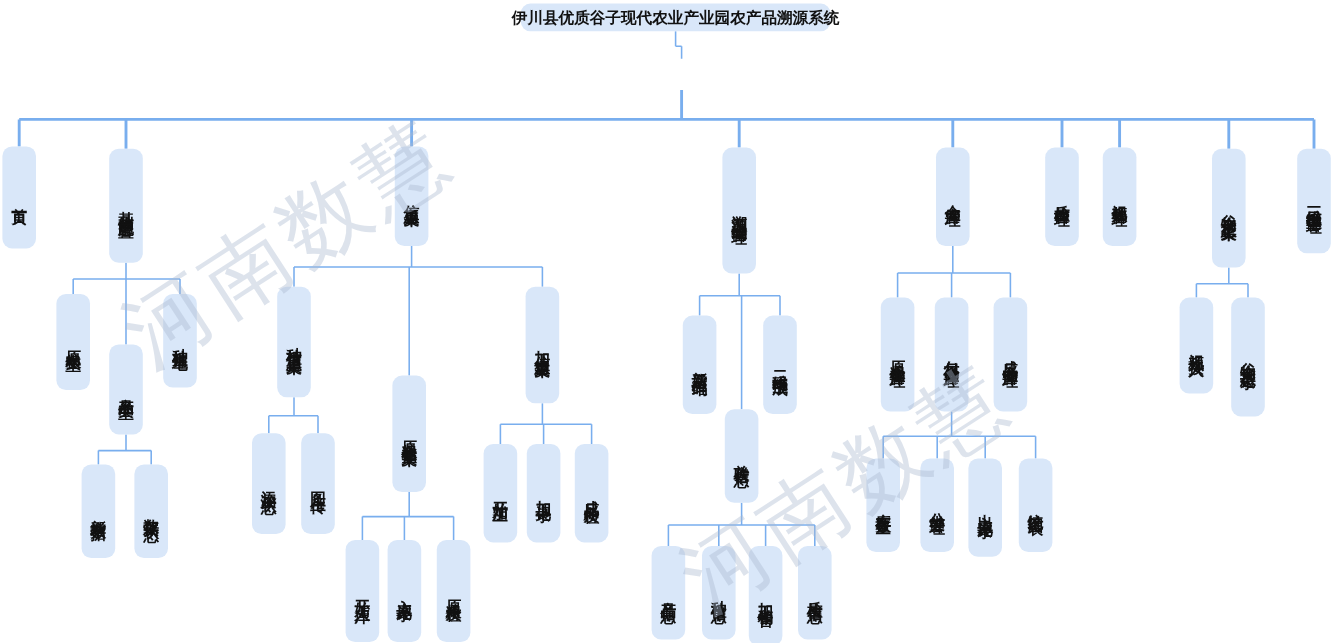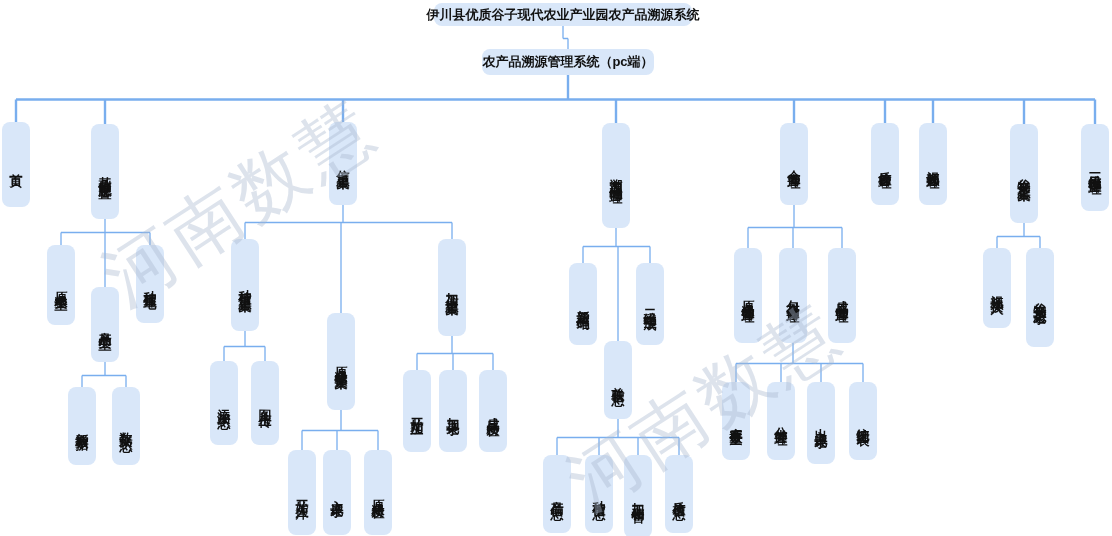--- a/index.html
+++ b/index.html
@@ -44,21 +44,20 @@
       <path d="M 341 410 V 430.5 M 302 430.5 H 378 M 302 430.5 V 450 M 337 430.5 V 450 M 378 430.5 V 450" fill="none" stroke="#79aeee" stroke-width="1.3"></path>
       <path d="M 452 336 V 353.5 M 417 353.5 H 493 M 417 353.5 V 370 M 453 353.5 V 370 M 493 353.5 V 370" fill="none" stroke="#79aeee" stroke-width="1.3"></path>
       <path d="M 616 228 V 246.5 M 583 246.5 H 650 M 583 246.5 V 263 M 650 246.5 V 263 M 618 246.5 V 341" fill="none" stroke="#79aeee" stroke-width="1.3"></path>
       <path d="M 618 419 V 437.5 M 557 437.5 H 679 M 557 437.5 V 455 M 599 437.5 V 455 M 638 437.5 V 455 M 679 437.5 V 455" fill="none" stroke="#79aeee" stroke-width="1.3"></path>
       <path d="M 794 205 V 227.5 M 748 227.5 H 842 M 748 227.5 V 248 M 793 227.5 V 248 M 842 227.5 V 248" fill="none" stroke="#79aeee" stroke-width="1.3"></path>
       <path d="M 793 343 V 363.5 M 736 363.5 H 863 M 736 363.5 V 382 M 781 363.5 V 382 M 821 363.5 V 382 M 863 363.5 V 382" fill="none" stroke="#79aeee" stroke-width="1.3"></path>
       <path d="M 1024 223 V 236.5 M 997 236.5 H 1040 M 997 236.5 V 248 M 1040 236.5 V 248" fill="none" stroke="#79aeee" stroke-width="1.3"></path>
     </svg>
   <div id="nodes">
       <div class="node h" style="left: 434px; top: 3px; width: 258px; height: 23px;">伊川县优质谷子现代农业产业园农产品溯源系统</div>
-      <div class="node h" style="left: 482px; top: 49px; width: 172px; height: 26px;">农产品溯源管理系统（pc端）</div>
       <div class="node v" style="left: 2px; top: 122px; width: 28px; height: 85px;">首页</div>
       <div class="node v" style="left: 91px; top: 124px; width: 28px; height: 95px;">基础信息配置</div>
       <div class="node v" style="left: 329px; top: 122px; width: 28px; height: 83px;">信息采集</div>
       <div class="node v" style="left: 602px; top: 123px; width: 28px; height: 105px;">溯源二维码管理</div>
       <div class="node v" style="left: 780px; top: 123px; width: 28px; height: 82px;">仓库管理</div>
       <div class="node v" style="left: 871px; top: 123px; width: 28px; height: 82px;">质检管理</div>
       <div class="node v" style="left: 919px; top: 123px; width: 28px; height: 82px;">视频管理</div>
       <div class="node v" style="left: 1010px; top: 124px; width: 28px; height: 99px;">谷物形态采集</div>
       <div class="node v" style="left: 1081px; top: 124px; width: 28px; height: 87px;">三维模型管理</div>
       <div class="node v" style="left: 47px; top: 245px; width: 28px; height: 80px;">原粮类型</div>

